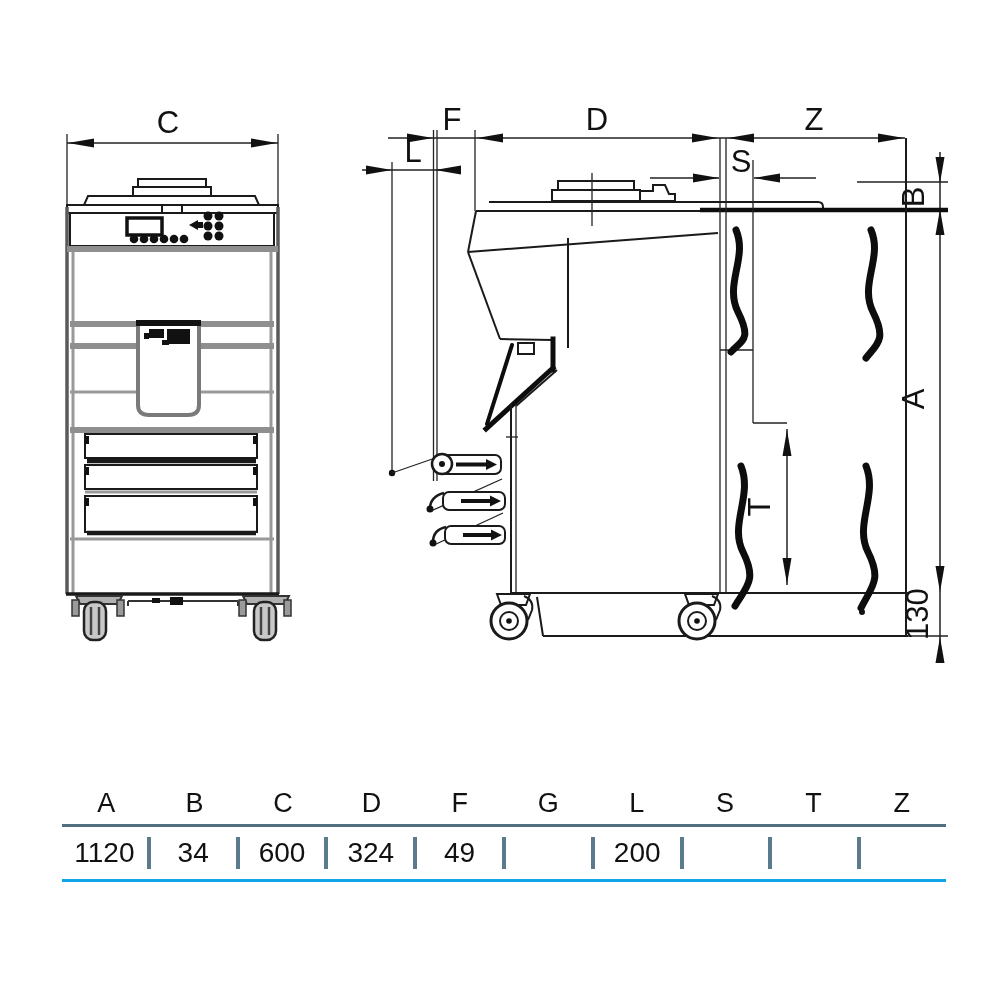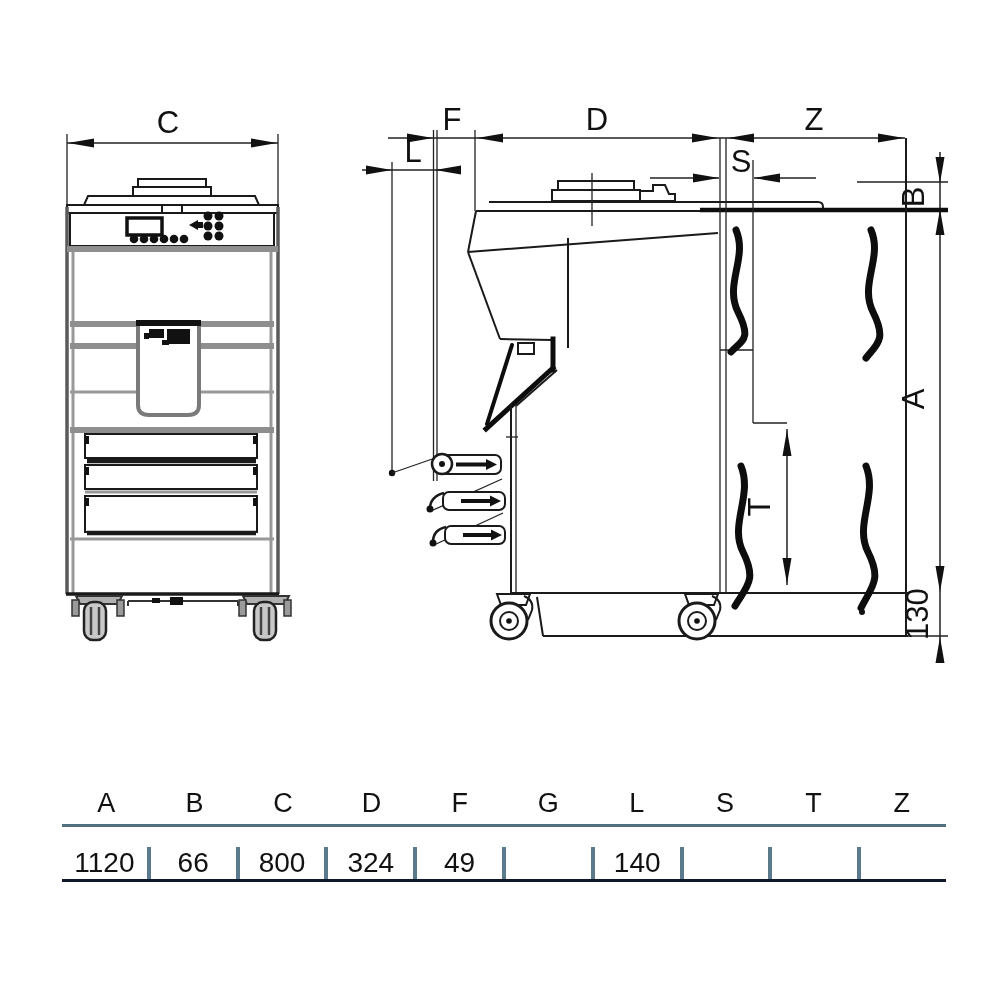--- a/index.html
+++ b/index.html
@@ -17,21 +17,21 @@
   .dim {stroke:#222222;stroke-width:1.5;fill:none;}
   .ext {stroke:#222222;stroke-width:1.3;fill:none;}
   .arr {fill:#111111;stroke:none;}
   .blk {fill:#111111;stroke:none;}
   .sq  {stroke:#0d0d0d;stroke-width:7;fill:none;stroke-linecap:round;}
   .lbl {font-family:"Liberation Sans",sans-serif;font-size:31px;fill:#111;text-anchor:middle;}
   
   .dim-table{position:absolute;left:62px;top:782px;width:884px;}
   .t-head{display:flex;height:42px;align-items:center;}
   .t-head .cell{flex:1;text-align:center;font-size:27px;color:#111;}
-  .t-body{display:flex;height:52px;align-items:flex-end;border-top:3px solid #50707f;border-bottom:3px solid #0f172a;}
+  .t-body{display:flex;height:52px;align-items:center;border-top:3px solid #50707f;border-bottom:3px solid #0ea5e9;}
   .t-body .cell{flex:1;text-align:center;font-size:28px;color:#111;}
   .sep{width:4px;height:32px;background:#5b7b8c;flex:0 0 auto;}
 </style>
 </head>
 <body>
 
 <div id="stage">
 <svg width="1000" height="760" viewBox="0 0 1000 760">
 
   <g>
@@ -299,31 +299,31 @@
     <div class="cell">F</div>
     <div class="cell">G</div>
     <div class="cell">L</div>
     <div class="cell">S</div>
     <div class="cell">T</div>
     <div class="cell">Z</div>
   </div>
   <div class="t-body">
     <div class="cell">1120</div>
         <div class="sep"></div>
-    <div class="cell">66</div>
-        <div class="sep"></div>
-    <div class="cell">800</div>
+    <div class="cell">34</div>
+        <div class="sep"></div>
+    <div class="cell">600</div>
         <div class="sep"></div>
     <div class="cell">324</div>
         <div class="sep"></div>
     <div class="cell">49</div>
         <div class="sep"></div>
     <div class="cell"></div>
         <div class="sep"></div>
-    <div class="cell">140</div>
+    <div class="cell">200</div>
         <div class="sep"></div>
     <div class="cell"></div>
         <div class="sep"></div>
     <div class="cell"></div>
         <div class="sep"></div>
     <div class="cell"></div>
   </div>
 </div>
 </div>
 

